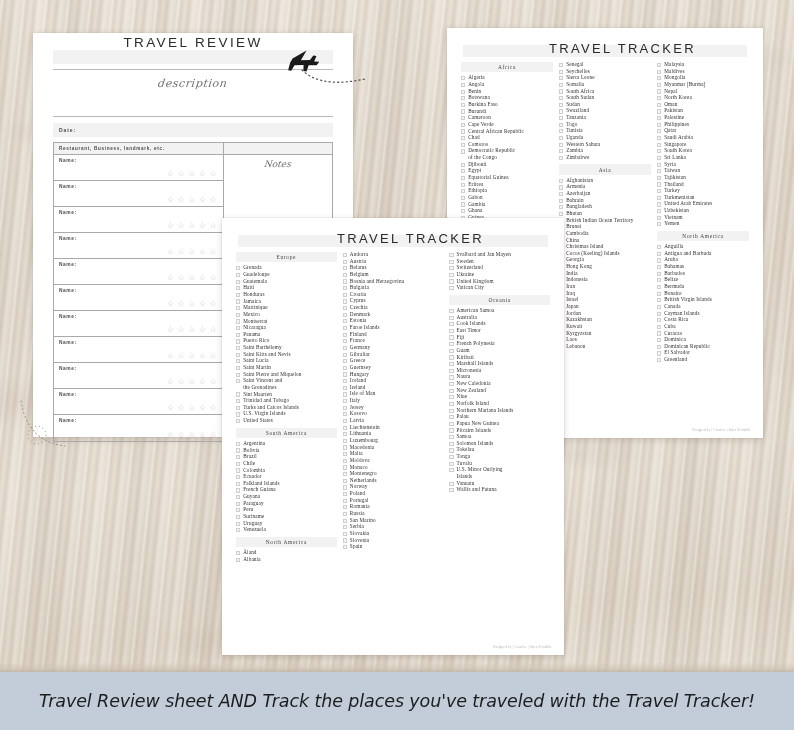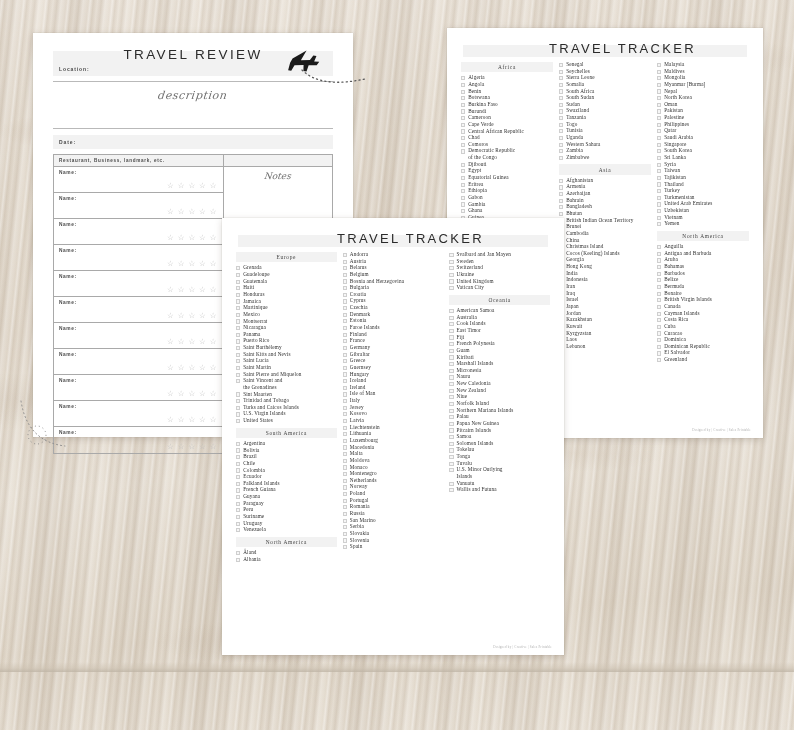--- a/index.html
+++ b/index.html
@@ -52,21 +52,21 @@
   }
 
   
   #sheet-review { left:33px; top:33px; width:320px; height:404px; padding:0; }
   .rv-title {
     text-align:center;
     font-size:13.5px;
     letter-spacing:2.4px;
     color:#2b2b2b;
     font-weight:400;
-    padding-top:14px;
+    padding-top:2px;
     position:relative; z-index:3;
   }
   .rv-title-band {
     position:absolute; left:20px; right:20px; top:18px; height:13px;
     background:#f2f2f2; z-index:1;
   }
   .rv-body { position:relative; padding:0 20px; }
 
   .rv-fieldbar {
     background:#f2f2f2;
@@ -1382,13 +1382,16 @@
           <div class="ck-item">
             <span class="ck-box"></span>
             <span class="ck-label">Wallis and Futuna</span>
           </div>
         </div>
       </div>
     <div class="tk-footer">Designed by | Creative | Sales Printable</div>
   </div>
 
   <div id="banner-edge"></div>
+  <div id="banner">
+    <div class="ban-txt">Travel Review sheet AND Track the places you've traveled with the Travel Tracker!</div>
+  </div>
 </div>
 
 </body></html>

